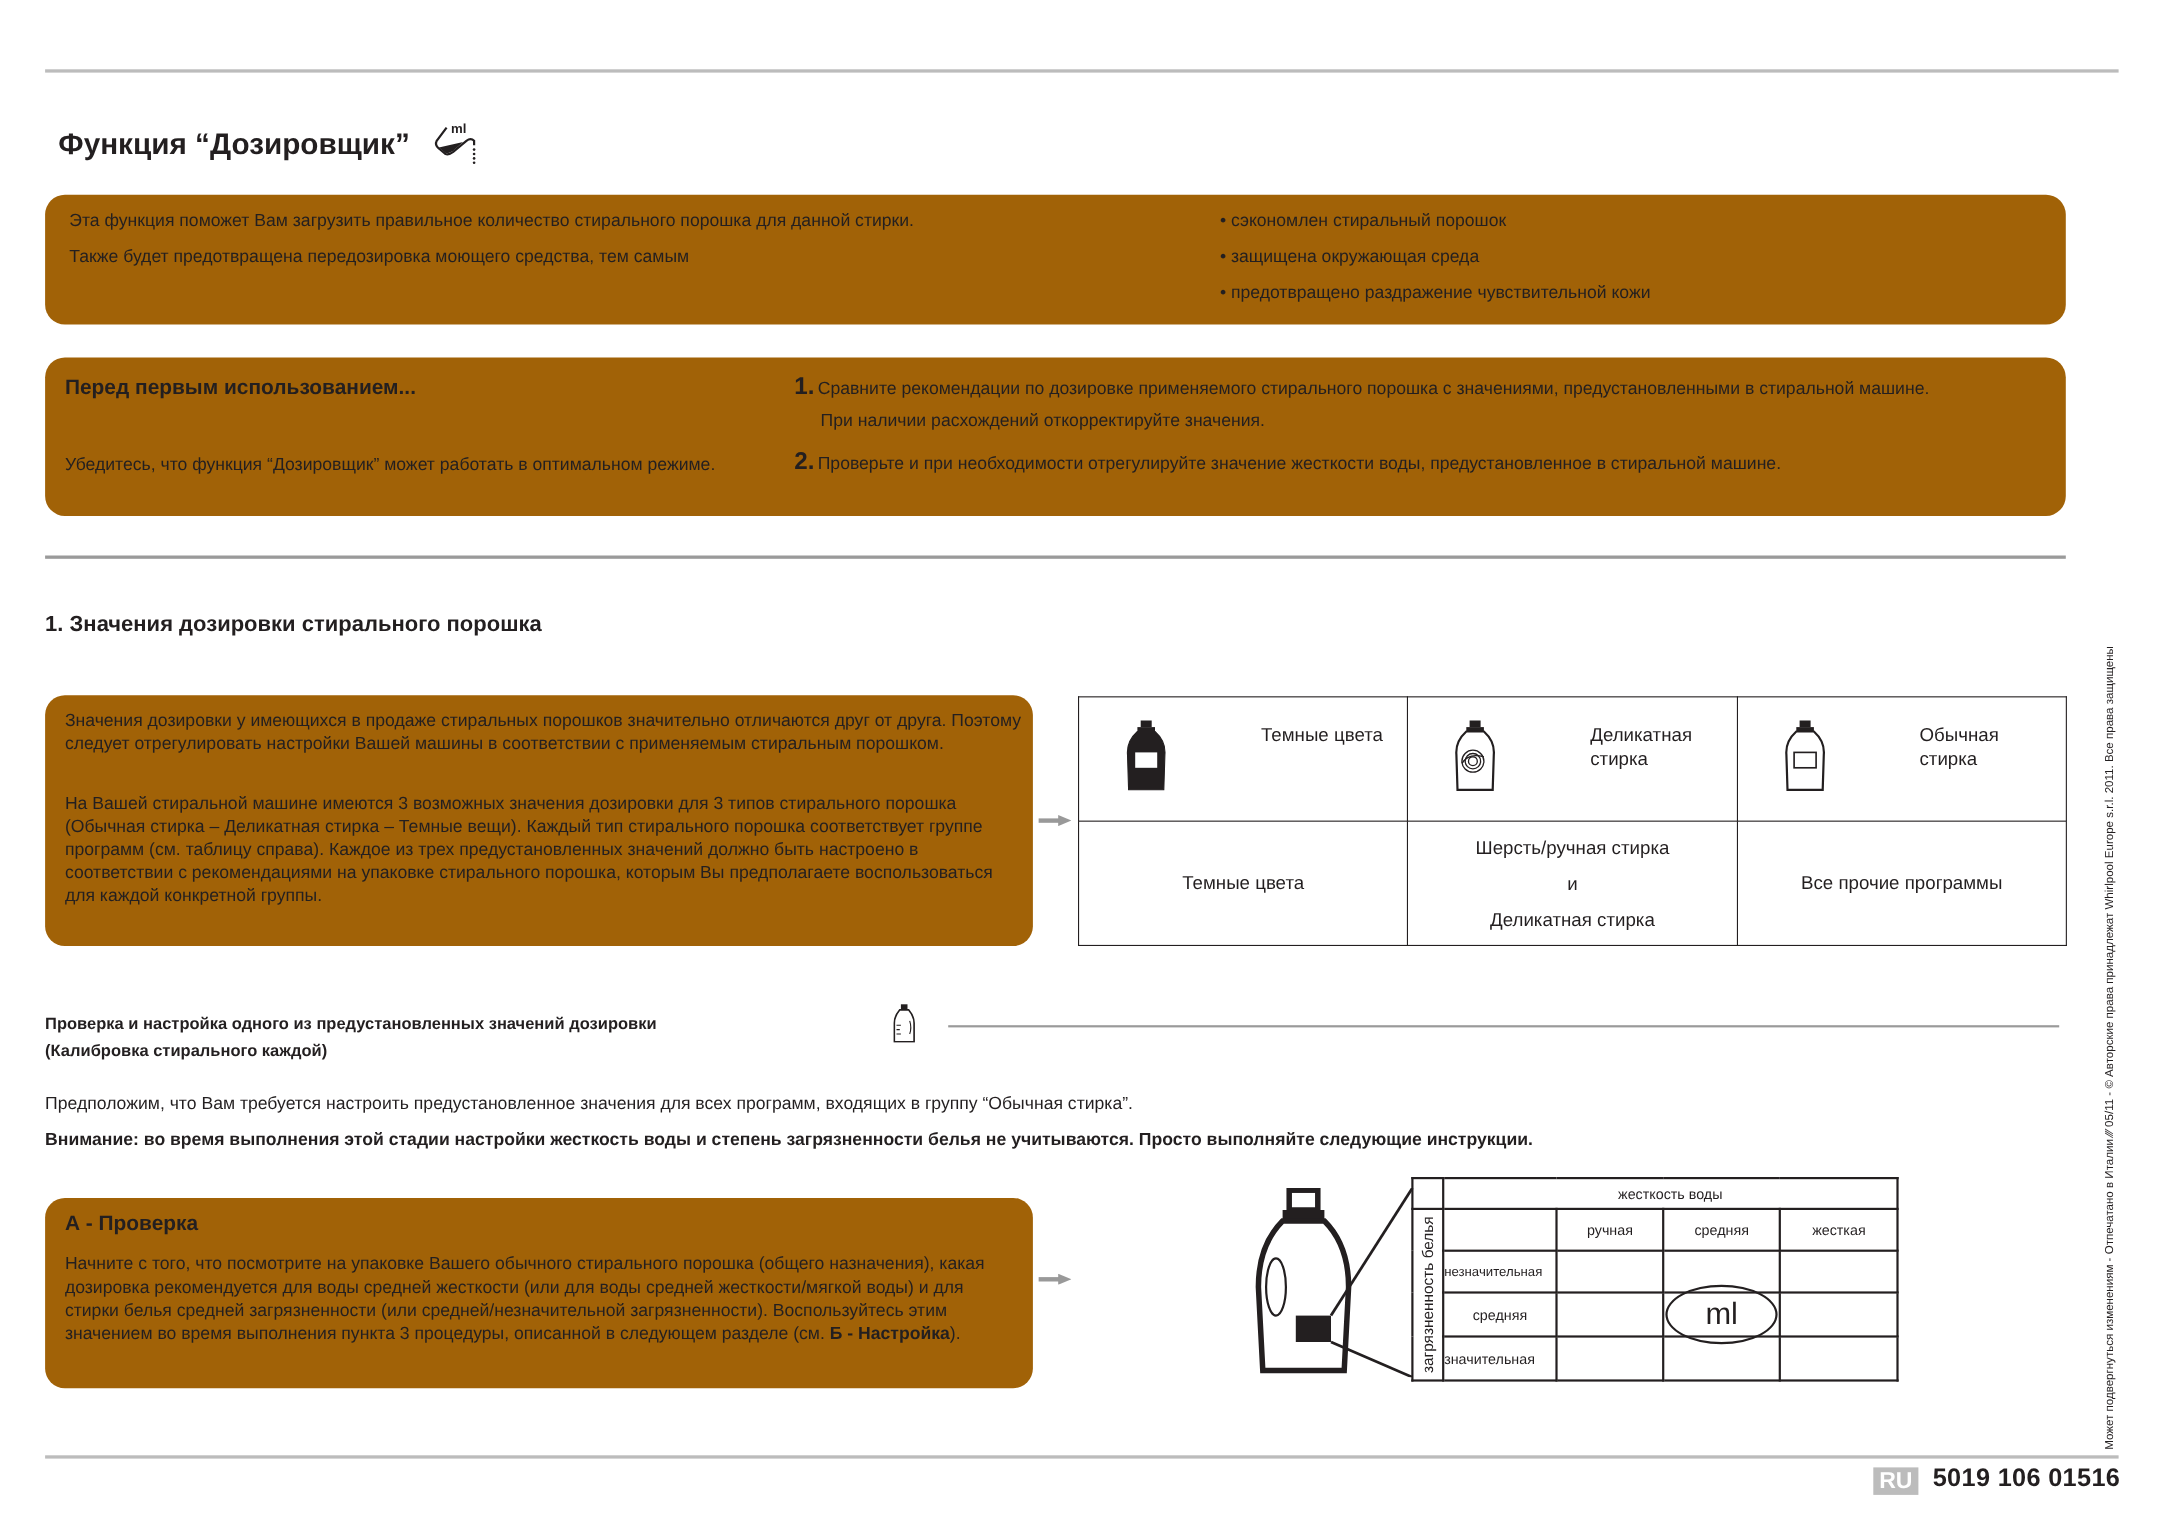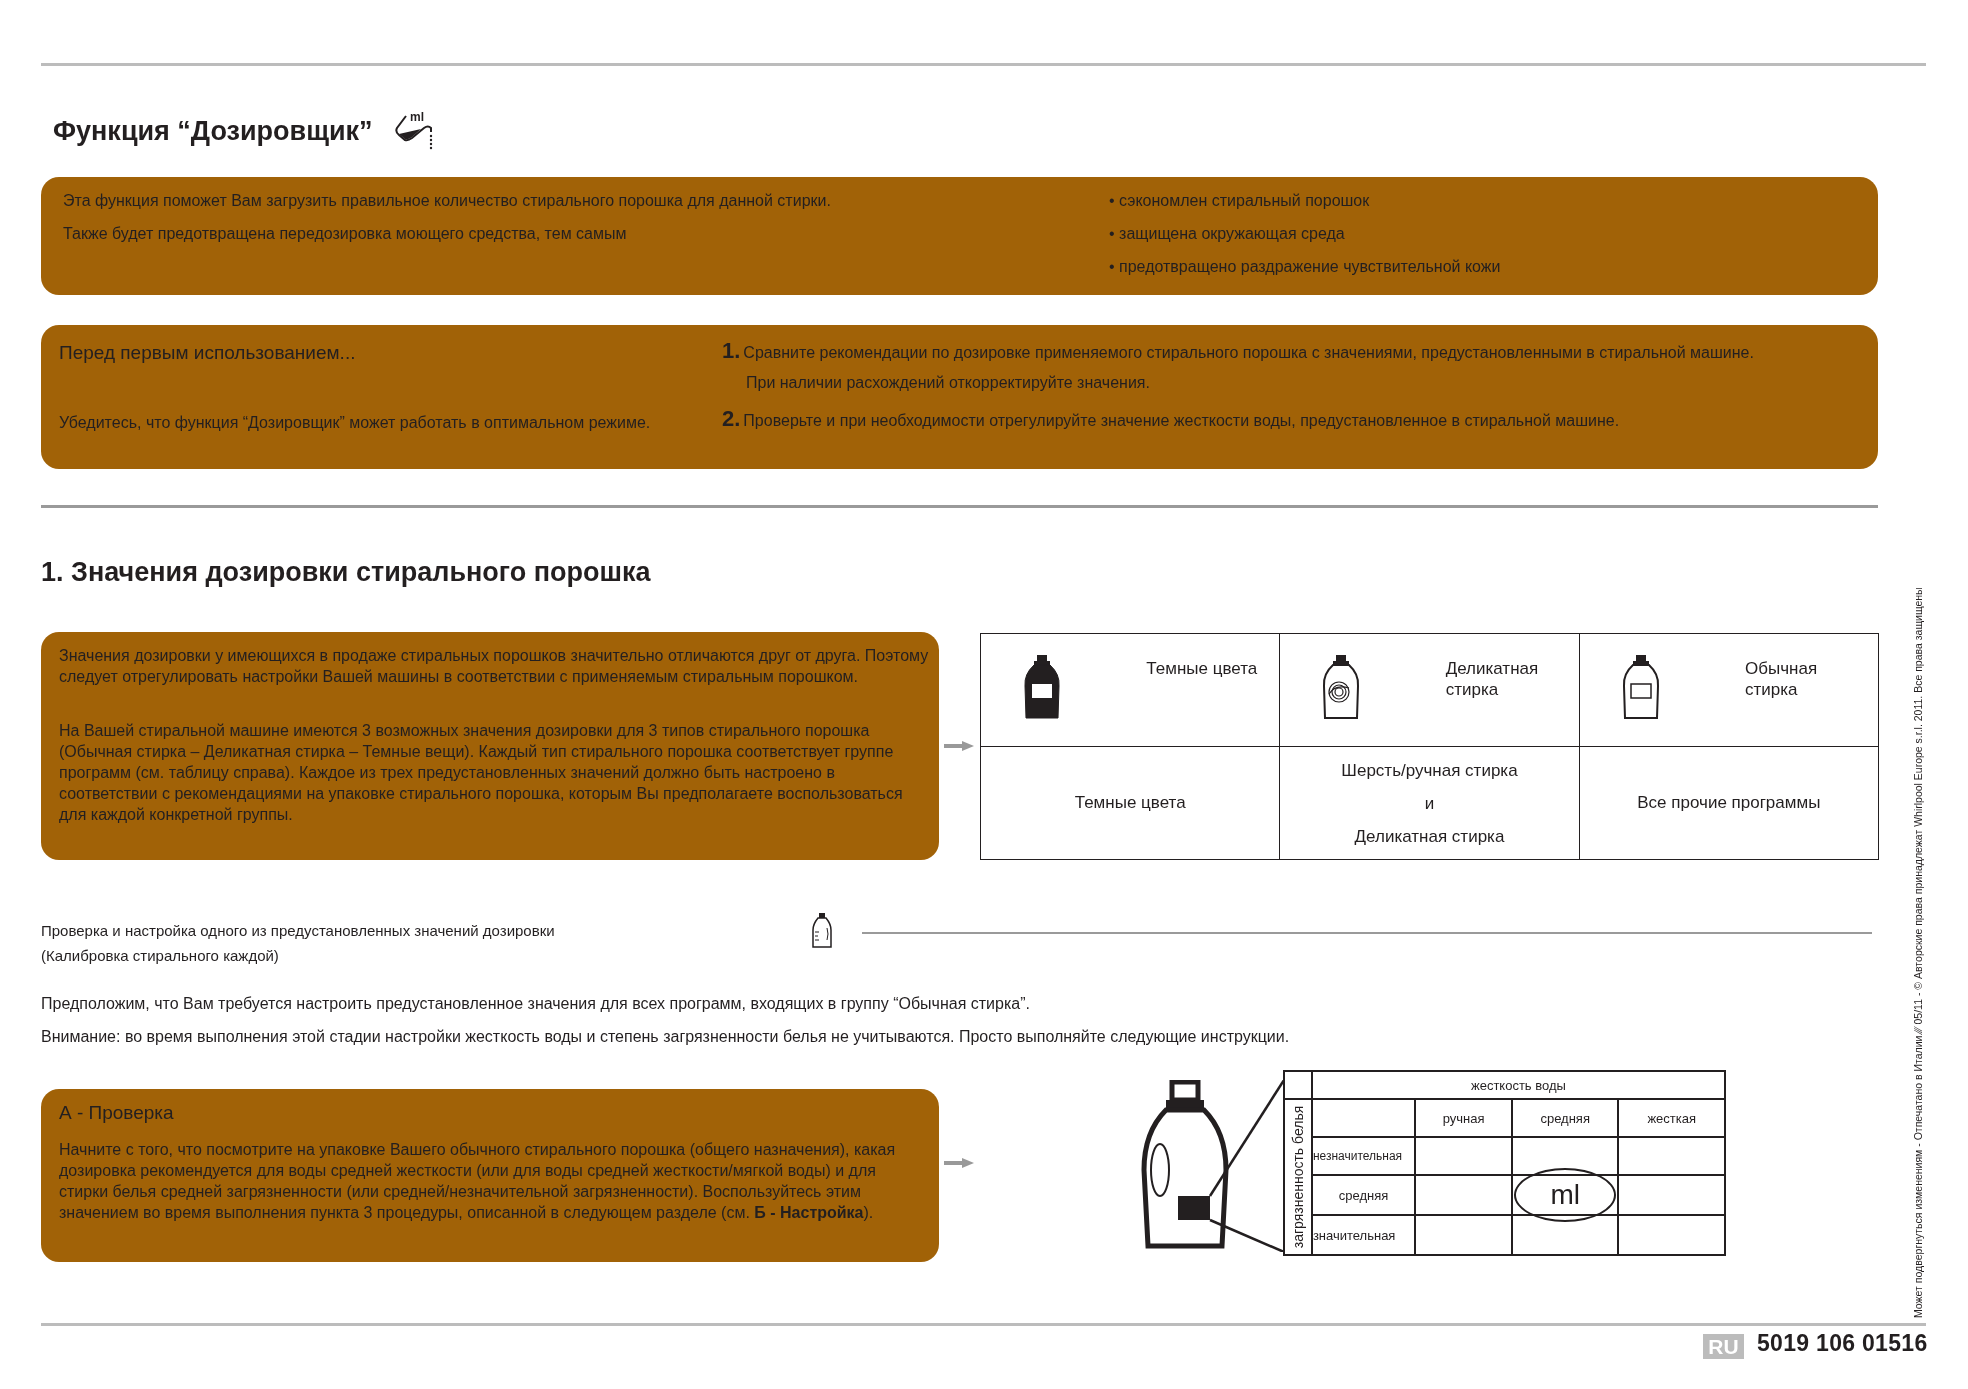--- a/index.html
+++ b/index.html
@@ -4,22 +4,22 @@
 <style>
   html, body { margin: 0; padding: 0; background: #ffffff; }
   body { width: 1968px; height: 1389px; position: relative; overflow: hidden;
          font-family: "Liberation Sans", sans-serif; color: #231f20; }
   .abs { position: absolute; }
   .rule-light { position: absolute; height: 3px; background: #bcbcbc; }
   .rule-dark { position: absolute; height: 3px; background: #9a9a9a; }
   .box { position: absolute; background: #a16207; border-radius: 18px; }
   .txt { font-size: 16px; line-height: 21px; }
   h1.page-title { position: absolute; left: 41px; top: 96px; margin: 12px; font-size: 27px; font-weight: bold; }
-  h2.section-title { position: absolute; left: 41px; top: 557px; margin: 0; font-size: 27px; font-weight: bold; }
-  .bold { font-weight: normal; }
+  h2.section-title { position: absolute; left: 41px; top: 557px; margin: 0; font-size: 20px; font-weight: bold; }
+  .bold { font-weight: bold; }
   .num-big { font-size: 22px; font-weight: bold; margin-right: 3px; }
   table.groups { position: absolute; left: 980px; top: 633px; width: 899px; height: 227px; border-collapse: collapse; }
   table.groups td { border: 1.5px solid #231f20; width: 33.33%; font-size: 17px; text-align: center; vertical-align: middle; position: relative; }
   table.groups tr.head td { height: 110px; }
   .bottle-cell { display: flex; align-items: flex-start; justify-content: space-between; padding: 14px 12px 0 40px; height: 100px; box-sizing: border-box; }
   .bottle-cell .lbl { text-align: left; font-size: 17px; line-height: 21px; width: 120px; margin-top: 4px; }
   .arrow { position: absolute; width: 30px; height: 10px; }
   .side-text { position: absolute; left: 1912px; top: 1318px; transform-origin: 0 0; transform: rotate(-90deg);
                font-size: 10.5px; white-space: nowrap; color: #231f20; }
   .ru-badge { position: absolute; left: 1703px; top: 1334px; width: 41px; height: 25px; background: #bcbcbc; color: #ffffff;

